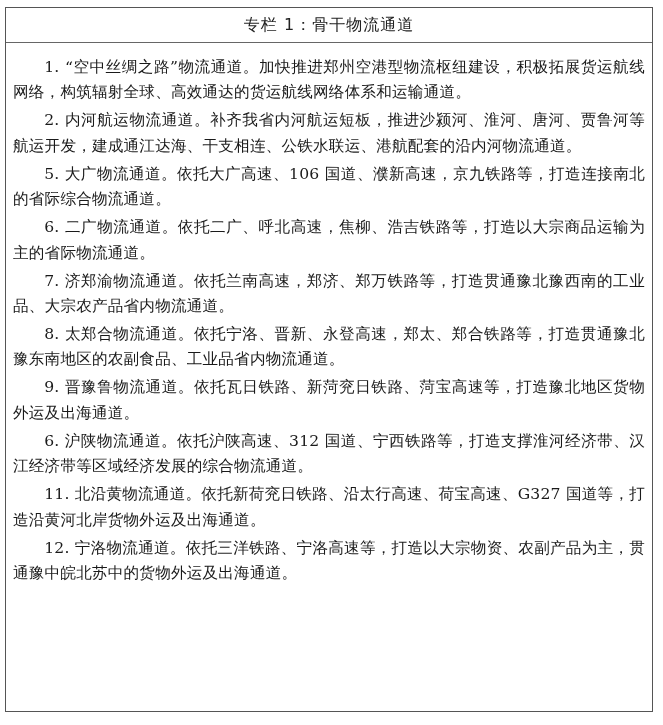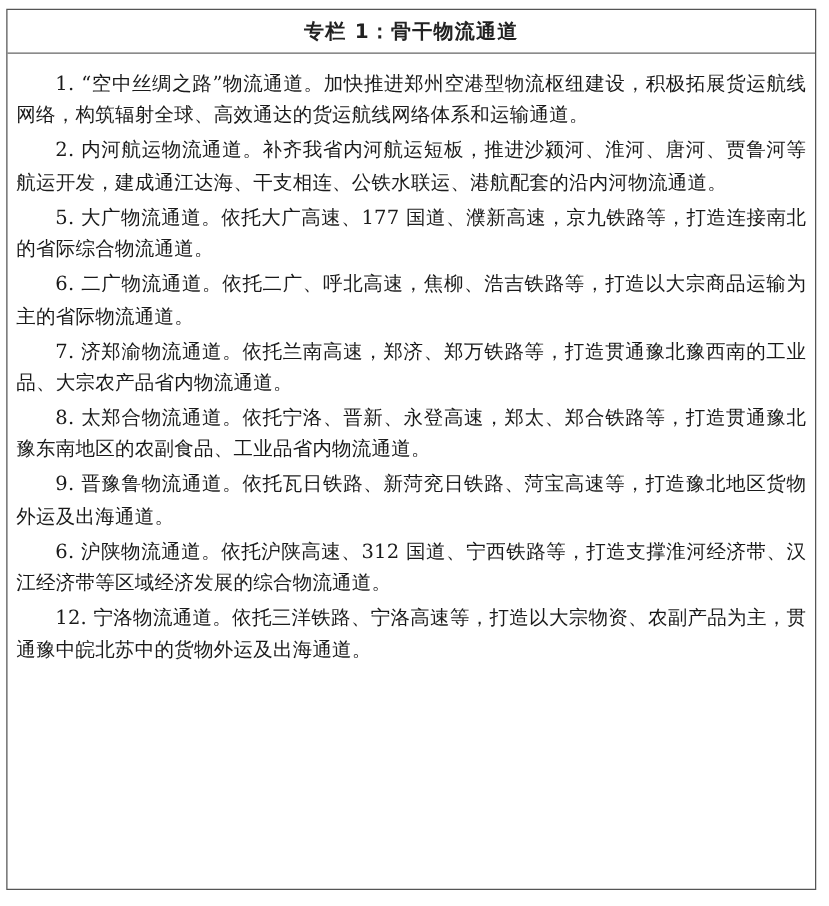--- a/index.html
+++ b/index.html
@@ -24,21 +24,21 @@
       border: 1.5px solid #555555;
       box-sizing: content-box;
     }
     .box-header {
       height: 34px;
       border-bottom: 1.5px solid #666666;
       display: flex;
       align-items: center;
       justify-content: center;
       font-family: "DejaVu Sans", "Liberation Sans", sans-serif;
-      font-weight: bold;
+      font-weight: normal;
       font-size: 16px;
       letter-spacing: 1px;
       color: #222222;
     }
     .box-body {
       padding: 12px 7px 0 7px;
     }
     .item {
       font-size: 15.6px;
       line-height: 25.4px;
@@ -50,21 +50,22 @@
     }
   </style>
 </head>
 <body>
 
 <div class="box">
   <div class="box-header">专栏 1：骨干物流通道</div>
   <div class="box-body">
     <p class="item">1. “空中丝绸之路”物流通道。加快推进郑州空港型物流枢纽建设，积极拓展货运航线网络，构筑辐射全球、高效通达的货运航线网络体系和运输通道。</p>
     <p class="item">2. 内河航运物流通道。补齐我省内河航运短板，推进沙颍河、淮河、唐河、贾鲁河等航运开发，建成通江达海、干支相连、公铁水联运、港航配套的沿内河物流通道。</p>
-    <p class="item">5. 大广物流通道。依托大广高速、177 国道、濮新高速，京九铁路等，打造连接南北的省际综合物流通道。</p>
+    <p class="item">5. 大广物流通道。依托大广高速、106 国道、濮新高速，京九铁路等，打造连接南北的省际综合物流通道。</p>
     <p class="item">6. 二广物流通道。依托二广、呼北高速，焦柳、浩吉铁路等，打造以大宗商品运输为主的省际物流通道。</p>
     <p class="item">7. 济郑渝物流通道。依托兰南高速，郑济、郑万铁路等，打造贯通豫北豫西南的工业品、大宗农产品省内物流通道。</p>
     <p class="item">8. 太郑合物流通道。依托宁洛、晋新、永登高速，郑太、郑合铁路等，打造贯通豫北豫东南地区的农副食品、工业品省内物流通道。</p>
     <p class="item">9. 晋豫鲁物流通道。依托瓦日铁路、新菏兖日铁路、菏宝高速等，打造豫北地区货物外运及出海通道。</p>
     <p class="item">6. 沪陕物流通道。依托沪陕高速、312 国道、宁西铁路等，打造支撑淮河经济带、汉江经济带等区域经济发展的综合物流通道。</p>
+    <p class="item">11. 北沿黄物流通道。依托新荷兖日铁路、沿太行高速、荷宝高速、G327 国道等，打造沿黄河北岸货物外运及出海通道。</p>
     <p class="item">12. 宁洛物流通道。依托三洋铁路、宁洛高速等，打造以大宗物资、农副产品为主，贯通豫中皖北苏中的货物外运及出海通道。</p>
   </div>
 </div>
 
 </body></html>

